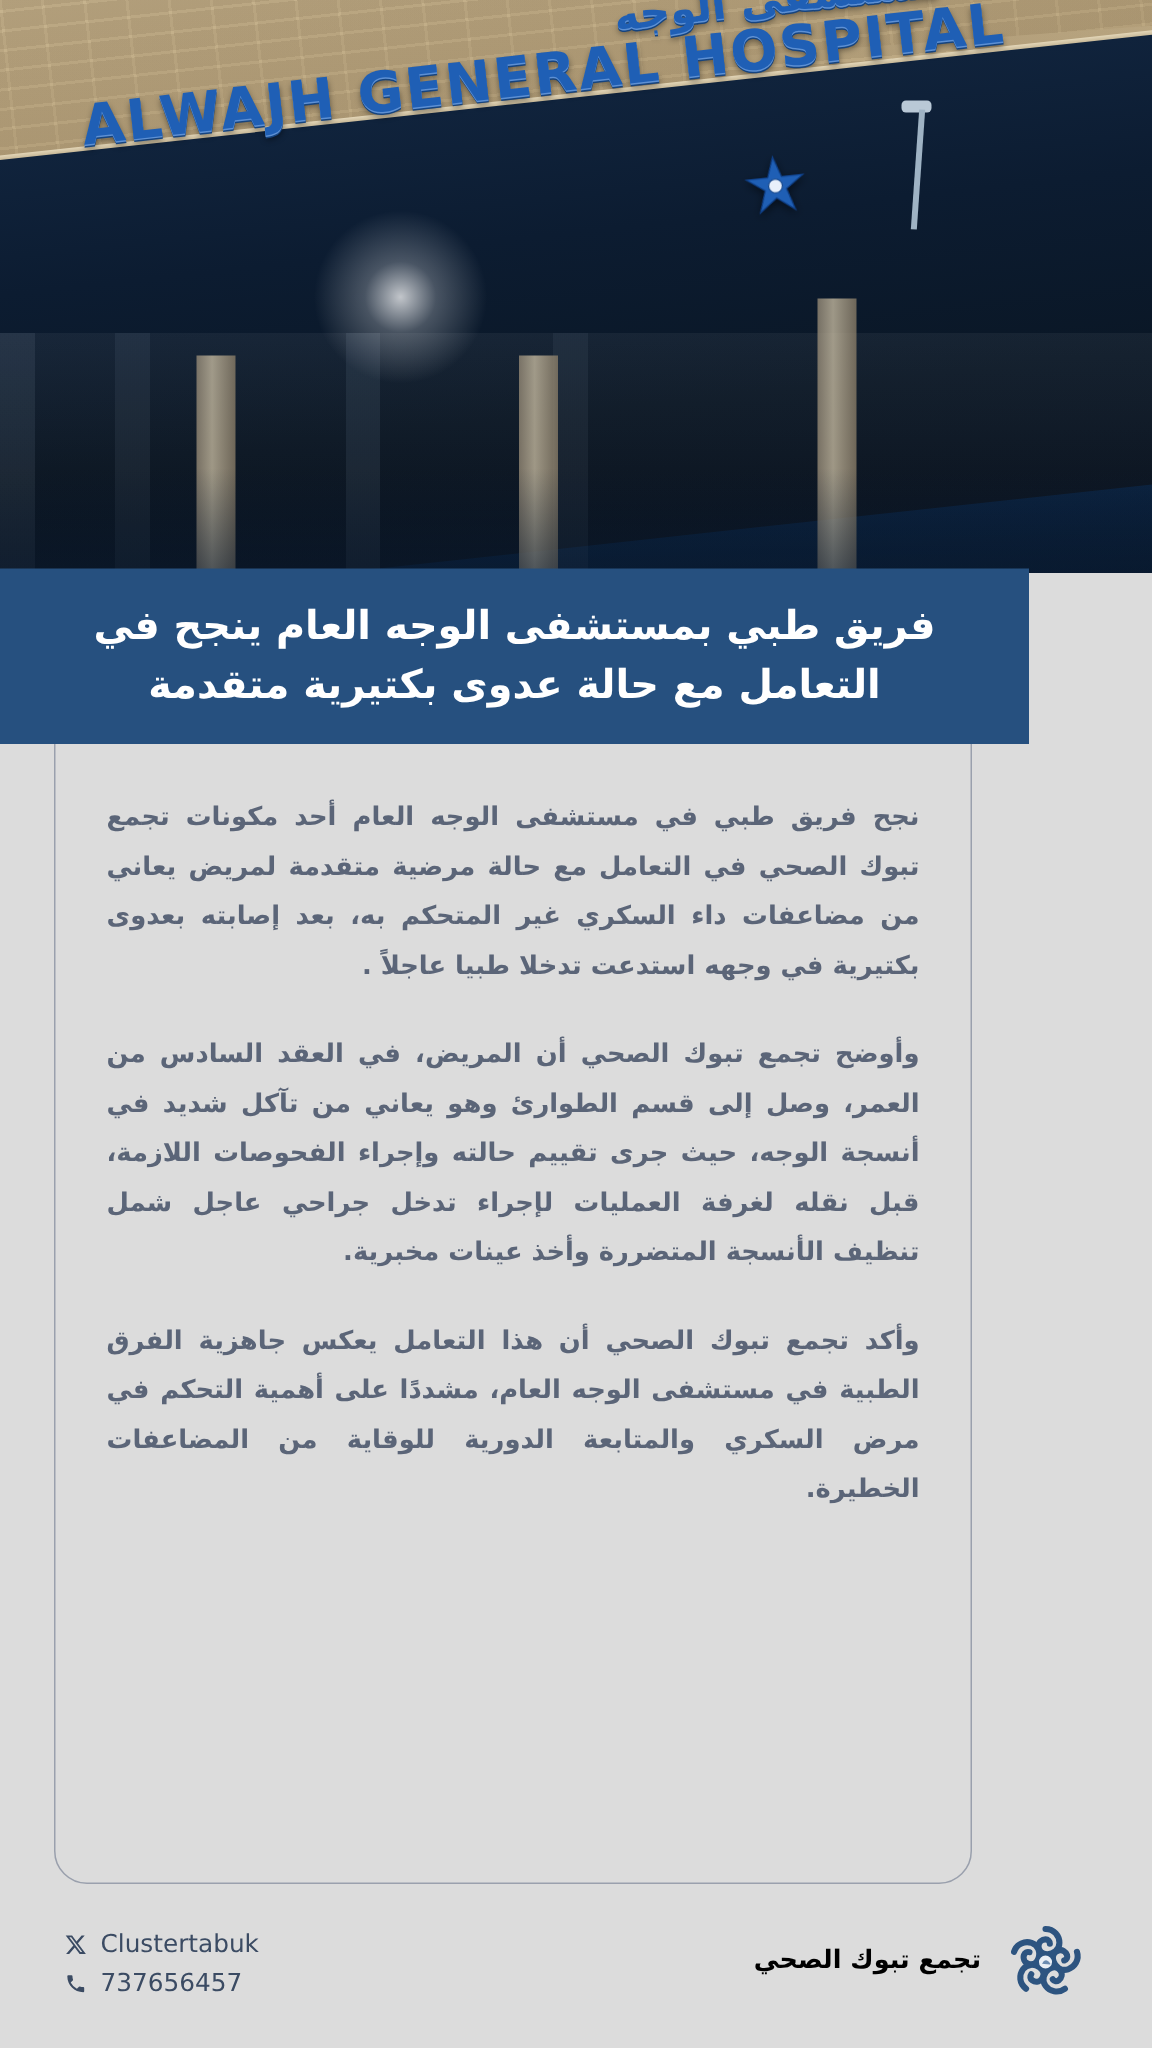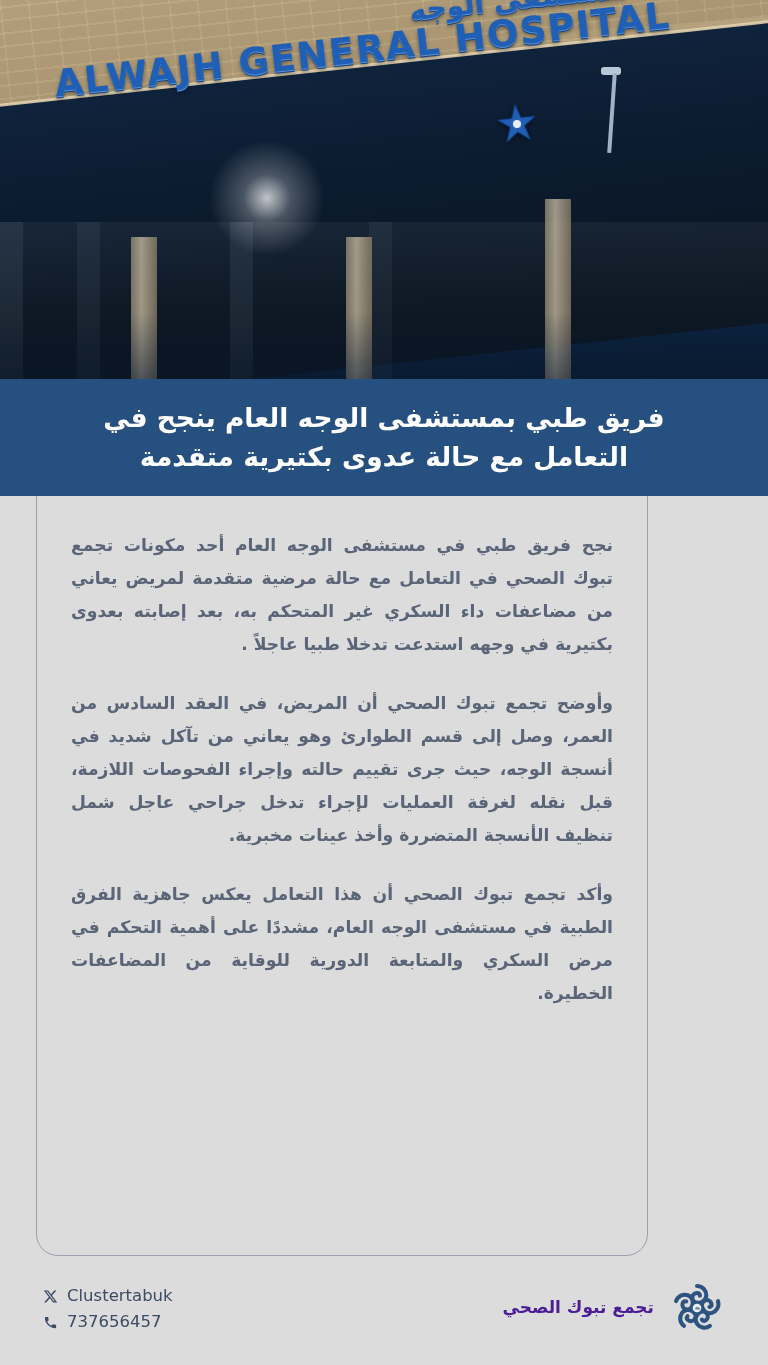--- a/index.html
+++ b/index.html
@@ -155,21 +155,21 @@
   .photo-fade {
     position:absolute;
     left:0; bottom:0; width:100%; height:70px;
     background:linear-gradient(180deg, rgba(12,28,49,0), rgba(12,28,49,.55));
   }
 
   
   .headline-band {
     position:absolute;
     top:379px; left:0;
-    width:768px;
+    width:686px;
     height:117px;
     background:#26507f;
     z-index:5;
     display:flex;
     align-items:center;
     justify-content:center;
   }
   .headline-text {
     color:#ffffff;
     font-size:26.5px;
@@ -248,21 +248,21 @@
 
   .brand {
     position:absolute;
     right:42px; top:14px;
     display:flex;
     align-items:center;
     gap:14px;
     direction:ltr;
   }
   .brand-names {
-    color:#4c1d95;
+    color:#000000;
   }
   .brand-ar {
     font-size:17px;
     font-weight:700;
     direction:rtl;
     letter-spacing:1.2px;
     line-height:1.5;
   }
   .brand-en {
     font-size:16.5px;

